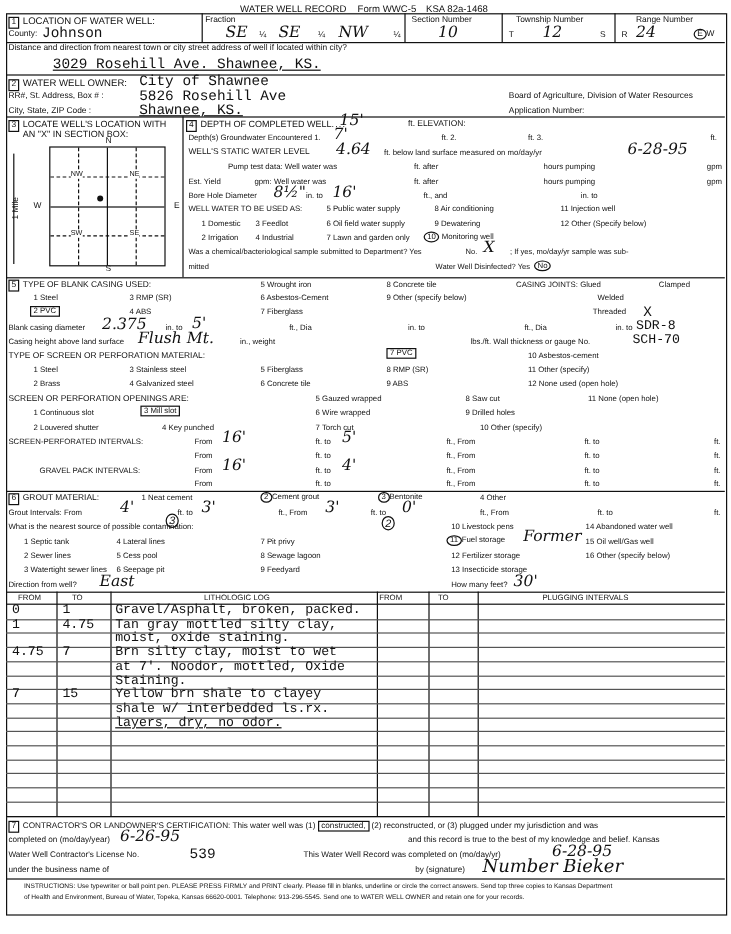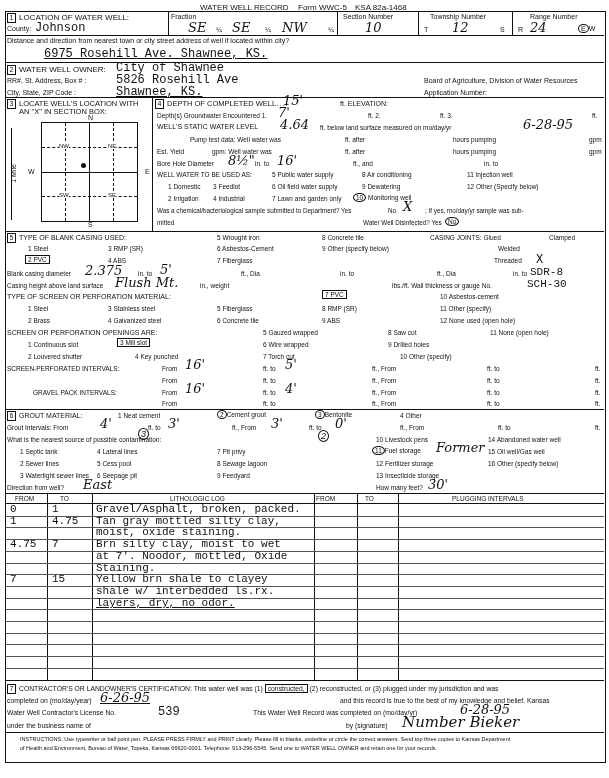--- a/index.html
+++ b/index.html
@@ -48,21 +48,21 @@
   <div class="abs" style="left:430px;top:13px;font-size:7px;">Township Number</div>
   <div class="abs" style="left:424px;top:26px;font-size:7px;">T</div>
   <div class="abs hw" style="left:452px;top:20px;">12</div>
   <div class="abs" style="left:500px;top:26px;font-size:7px;">S</div>
   <div class="abs" style="left:530px;top:13px;font-size:7px;">Range Number</div>
   <div class="abs" style="left:518px;top:26px;font-size:7px;">R</div>
   <div class="abs hw" style="left:530px;top:20px;">24</div>
   <div class="abs" style="left:578px;top:24px;font-size:7px;"><span class="circ">E</span><span>W</span></div>
 
   <div class="abs" style="left:7px;top:37px;font-size:7px;">Distance and direction from nearest town or city street address of well if located within city?</div>
-  <div class="abs ty" style="left:44px;top:47px;text-decoration:underline;">6975 Rosehill Ave. Shawnee, KS.</div>
+  <div class="abs ty" style="left:44px;top:47px;text-decoration:underline;">3029 Rosehill Ave. Shawnee, KS.</div>
   <div class="hl" style="left:5px;top:62px;width:599px;"></div>
 
   <div class="abs" style="left:7px;top:65px;"><span class="secnum">2</span><span>WATER WELL OWNER:</span></div>
   <div class="abs ty" style="left:116px;top:61px;">City of Shawnee</div>
   <div class="abs" style="left:7px;top:77px;font-size:7px;">RR#, St. Address, Box # :</div>
   <div class="abs ty" style="left:116px;top:73px;">5826 Rosehill Ave</div>
   <div class="abs" style="left:7px;top:89px;font-size:7px;">City, State, ZIP Code       :</div>
   <div class="abs ty" style="left:116px;top:85px;text-decoration:underline;">Shawnee, KS.</div>
   <div class="abs" style="left:424px;top:77px;font-size:7px;">Board of Agriculture, Division of Water Resources</div>
   <div class="abs" style="left:424px;top:89px;font-size:7px;">Application Number:</div>
@@ -161,21 +161,21 @@
   <div class="abs hw" style="left:160px;top:262px;">5'</div>
   <div class="abs" style="left:241px;top:270px;font-size:6.5px;">ft., Dia</div>
   <div class="abs" style="left:340px;top:270px;font-size:6.5px;">in. to</div>
   <div class="abs" style="left:437px;top:270px;font-size:6.5px;">ft., Dia</div>
   <div class="abs" style="left:513px;top:270px;font-size:6.5px;">in. to</div>
   <div class="abs ty" style="left:530px;top:266px;font-size:11px;">SDR-8</div>
   <div class="abs" style="left:7px;top:282px;font-size:6.5px;">Casing height above land surface</div>
   <div class="abs hw" style="left:115px;top:275px;">Flush Mt.</div>
   <div class="abs" style="left:200px;top:282px;font-size:6.5px;">in., weight</div>
   <div class="abs" style="left:392px;top:282px;font-size:6.5px;">lbs./ft. Wall thickness or gauge No.</div>
-  <div class="abs ty" style="left:527px;top:278px;font-size:11px;">SCH-30</div>
+  <div class="abs ty" style="left:527px;top:278px;font-size:11px;">SCH-70</div>
   <div class="abs" style="left:7px;top:293px;font-size:7px;">TYPE OF SCREEN OR PERFORATION MATERIAL:</div>
   <div class="abs" style="left:322px;top:291px;font-size:6.5px;"><span class="rect">7 PVC</span></div>
   <div class="abs" style="left:440px;top:293px;font-size:6.5px;">10 Asbestos-cement</div>
   <div class="abs" style="left:28px;top:305px;font-size:6.5px;">1 Steel</div>
   <div class="abs" style="left:108px;top:305px;font-size:6.5px;">3 Stainless steel</div>
   <div class="abs" style="left:217px;top:305px;font-size:6.5px;">5 Fiberglass</div>
   <div class="abs" style="left:322px;top:305px;font-size:6.5px;">8 RMP (SR)</div>
   <div class="abs" style="left:440px;top:305px;font-size:6.5px;">11 Other (specify)</div>
   <div class="abs" style="left:28px;top:317px;font-size:6.5px;">2 Brass</div>
   <div class="abs" style="left:108px;top:317px;font-size:6.5px;">4 Galvanized steel</div>
@@ -338,21 +338,21 @@
       <div>
         <div class="abs ty" style="left: 10px; top: 597px; font-size: 11px;"></div>
         <div class="abs ty" style="left: 52px; top: 597px; font-size: 11px;"></div>
         <div class="abs ty" style="left: 96px; top: 597px; font-size: 11px; text-decoration: underline;">layers, dry, no odor.</div>
       </div>
     </div>
   <div class="hl" style="left:5px;top:680px;width:599px;"></div>
 
   <div class="abs" style="left:7px;top:684px;font-size:6.8px;"><span class="secnum">7</span><span>CONTRACTOR'S OR LANDOWNER'S CERTIFICATION: This water well was (1)</span> <span class="rect">constructed,</span> <span>(2) reconstructed, or (3) plugged under my jurisdiction and was</span></div>
   <div class="abs" style="left:7px;top:697px;font-size:6.8px;">completed on (mo/day/year)</div>
-  <div class="abs hw" style="left:100px;top:690px;text-decoration:underline;">6-26-95</div>
+  <div class="abs hw" style="left:100px;top:690px;">6-26-95</div>
   <div class="abs" style="left:340px;top:697px;font-size:6.8px;">and this record is true to the best of my knowledge and belief. Kansas</div>
   <div class="abs" style="left:7px;top:709px;font-size:6.8px;">Water Well Contractor's License No.</div>
   <div class="abs ty" style="left:158px;top:705px;">539</div>
   <div class="abs" style="left:253px;top:709px;font-size:6.8px;">This Water Well Record was completed on (mo/day/yr)</div>
   <div class="abs hw" style="left:460px;top:702px;">6-28-95</div>
   <div class="abs" style="left:7px;top:722px;font-size:6.8px;">under the business name of</div>
   <div class="abs" style="left:346px;top:722px;font-size:6.8px;">by (signature)</div>
   <div class="abs hw" style="left:402px;top:713px;font-size:15px;">Number Bieker</div>
   <div class="hl" style="left:5px;top:732px;width:599px;"></div>
   <div class="abs small" style="left:20px;top:736px;">INSTRUCTIONS: Use typewriter or ball point pen. PLEASE PRESS FIRMLY and PRINT clearly. Please fill in blanks, underline or circle the correct answers. Send top three copies to Kansas Department</div>

